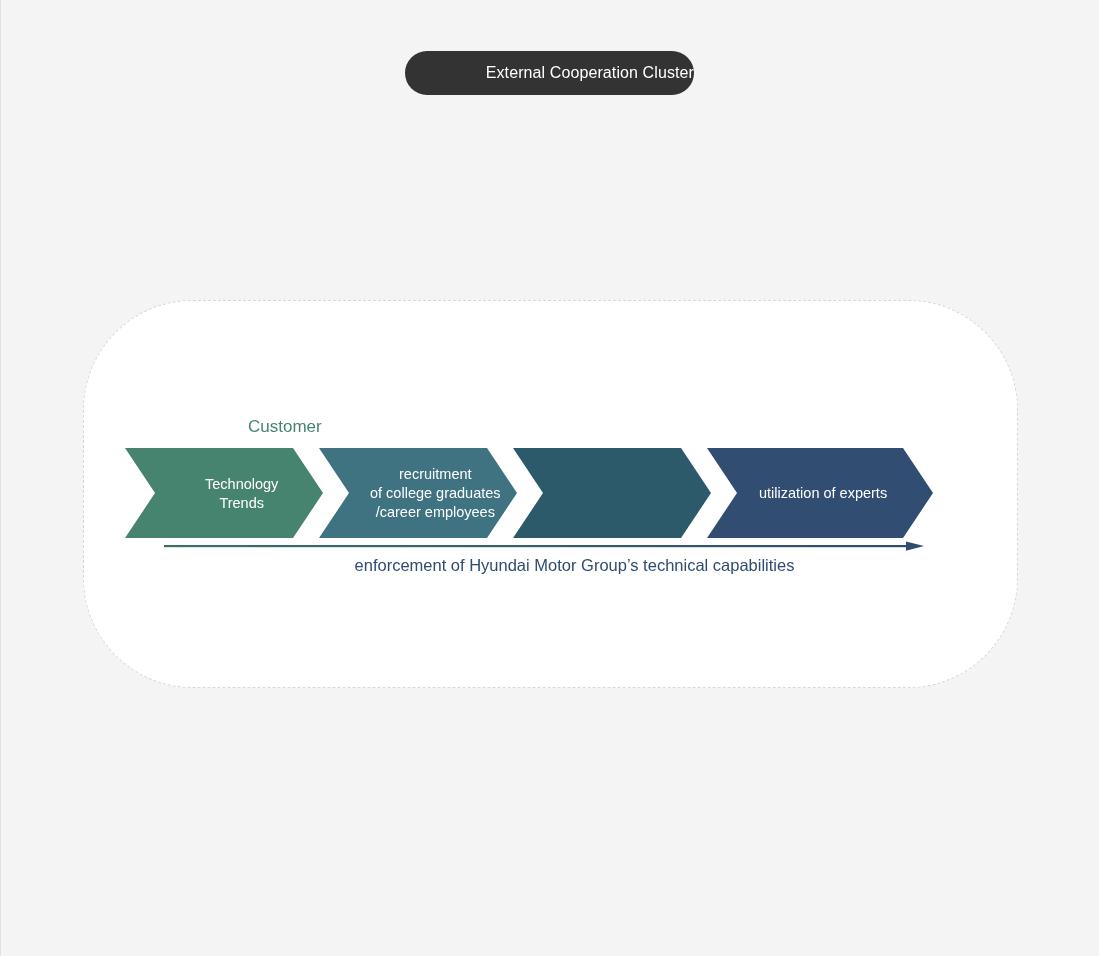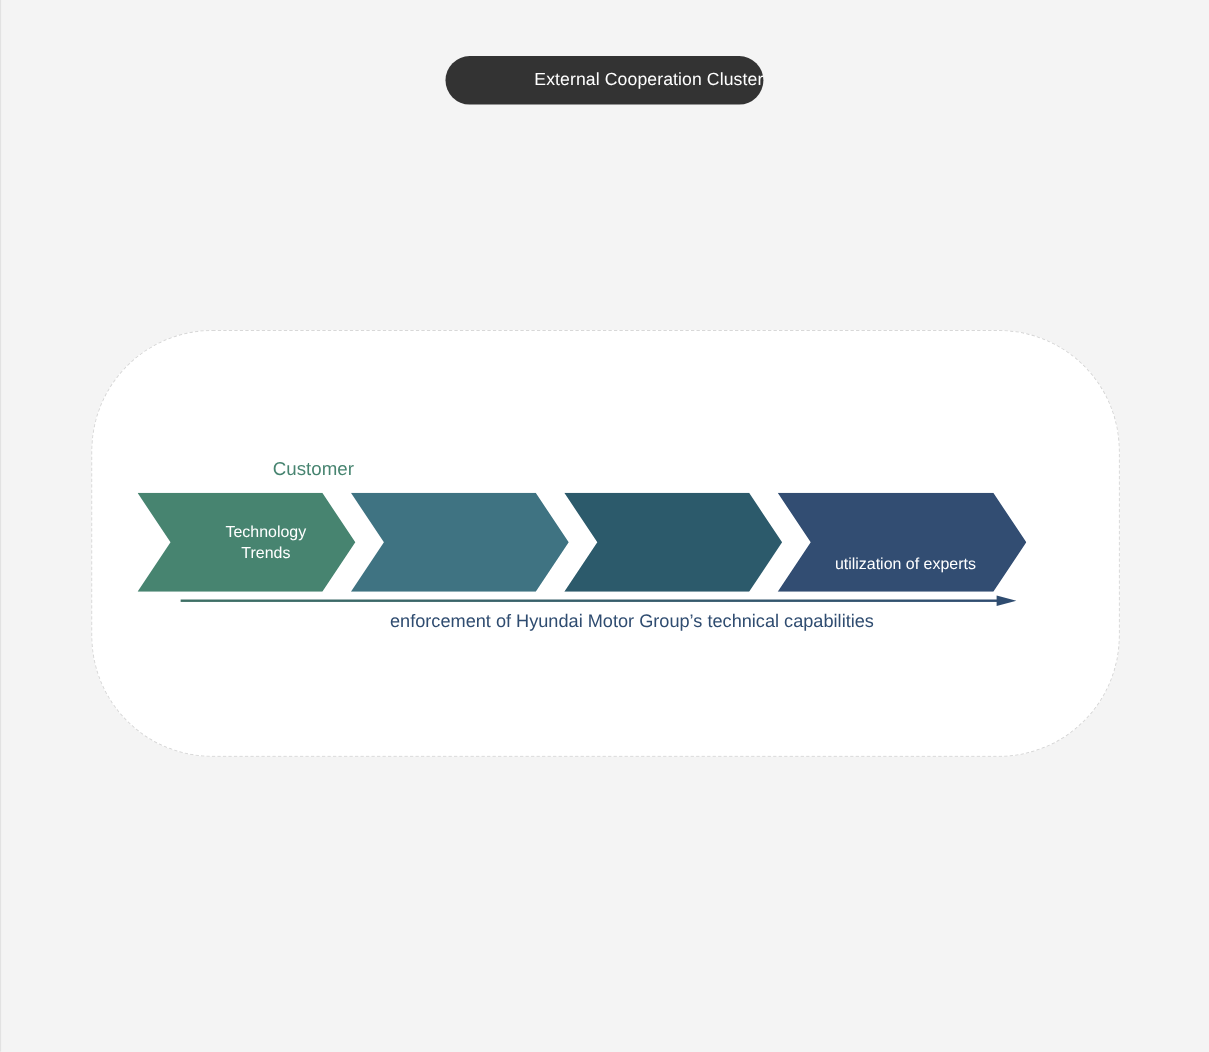--- a/index.html
+++ b/index.html
@@ -83,21 +83,21 @@
   .chev-text {
     position: absolute;
     color: #ffffff;
     font-size: 14.5px;
     line-height: 19px;
     white-space: pre-line;
   }
   .chev-text.t0 { left: 80px;  top: 27px; }
   .chev-text.t1 { left: 245px; top: 17px; }
   .chev-text.t2 { left: 440px; top: 27px; }
-  .chev-text.t3 { left: 634px; top: 36px; margin-top: 20px; }
+  .chev-text.t3 { left: 634px; top: 36px; }
 
   
   .arrow-wrap {
     position: absolute;
     left: 163px;
     top: 540px;
     width: 760px;
     height: 14px;
   }
   .arrow-svg { display: block; width: 760px; height: 14px; }
@@ -133,20 +133,23 @@
 
       <polygon id="chev1" points="194,0 362,0 392,45 362,90 194,90 224,45" fill="#3f7382"></polygon>
 
       <polygon id="chev2" points="388,0 556,0 586,45 556,90 388,90 418,45" fill="#2c5a6b"></polygon>
 
       <polygon id="chev3" points="582,0 778,0 808,45 778,90 582,90 612,45" fill="#324d72"></polygon>
     </svg>
 
     <div class="chev-text t0">Technology
 Trends</div>
+    <div class="chev-text t1">recruitment
+of college graduates
+/career employees</div>
     <div class="chev-text t3">utilization of experts</div>
   </div>
 
   <div class="arrow-wrap">
     <svg class="arrow-svg" viewBox="0 0 760 14" preserveAspectRatio="none">
       <defs>
         <linearGradient id="arrowGrad" x1="0" y1="0" x2="1" y2="0">
           <stop id="gradStart" offset="0%" stop-color="#3e7065"></stop>
           <stop id="gradEnd" offset="100%" stop-color="#2f4c70"></stop>
         </linearGradient>

